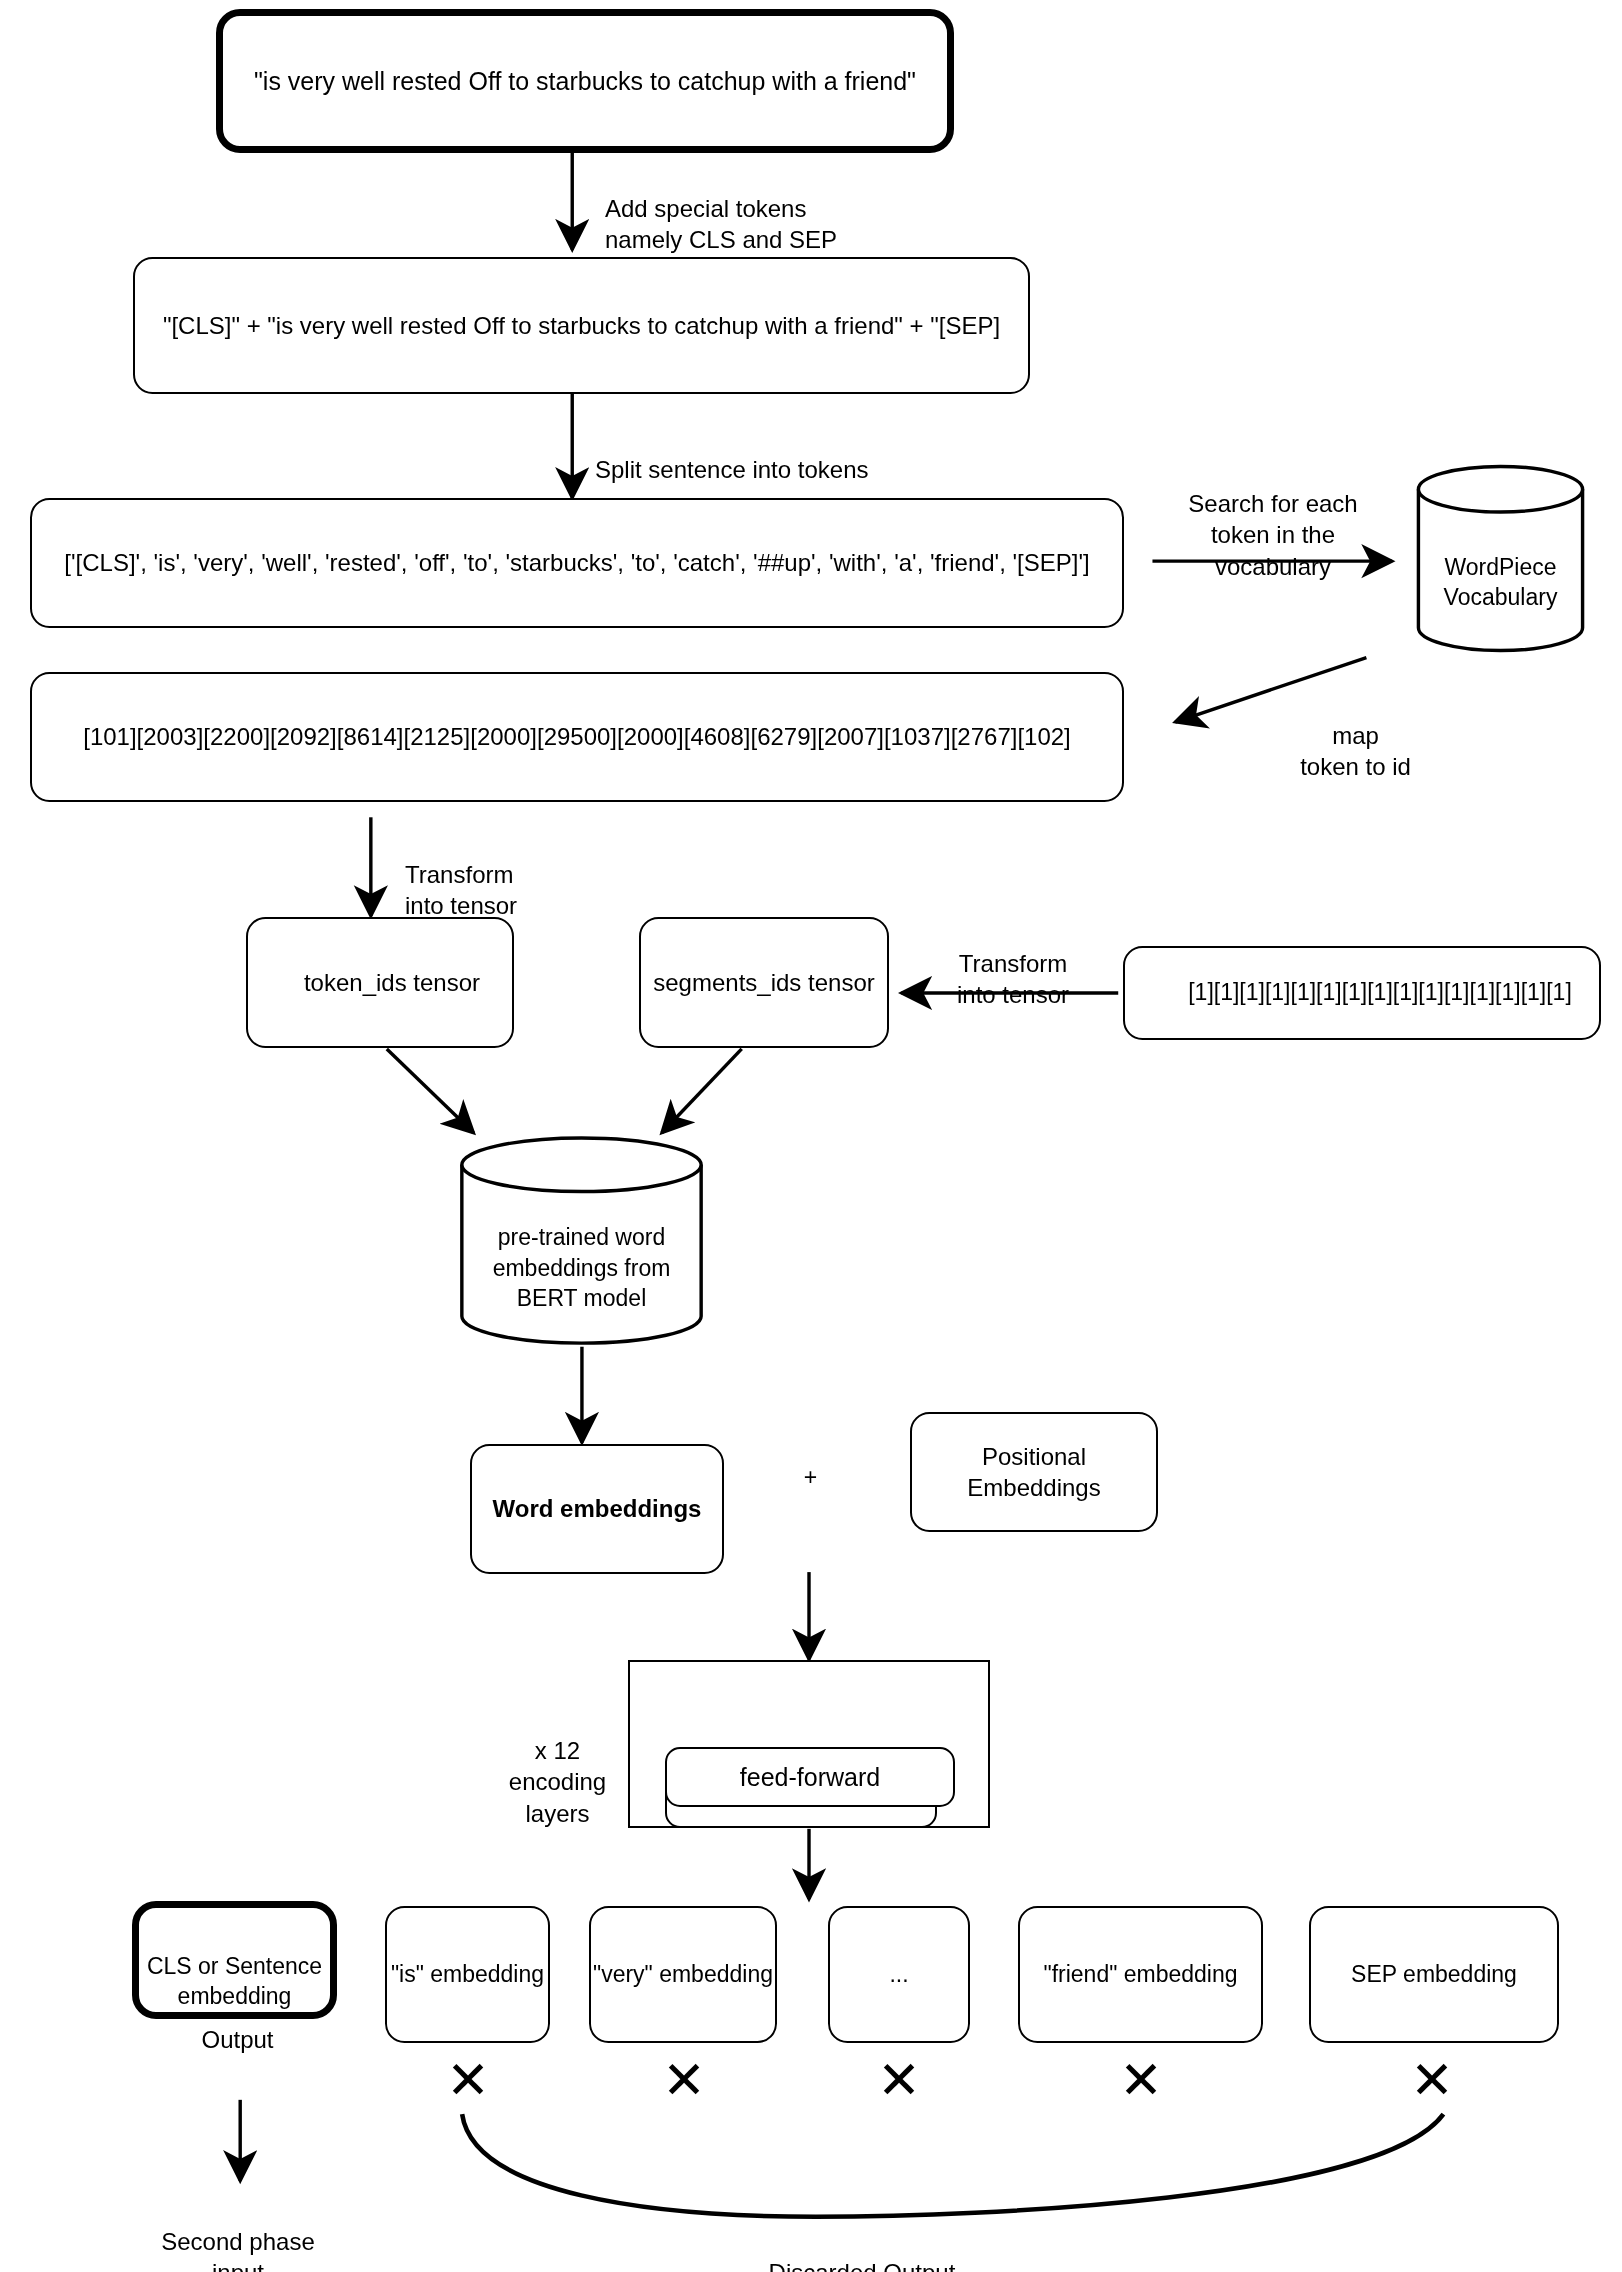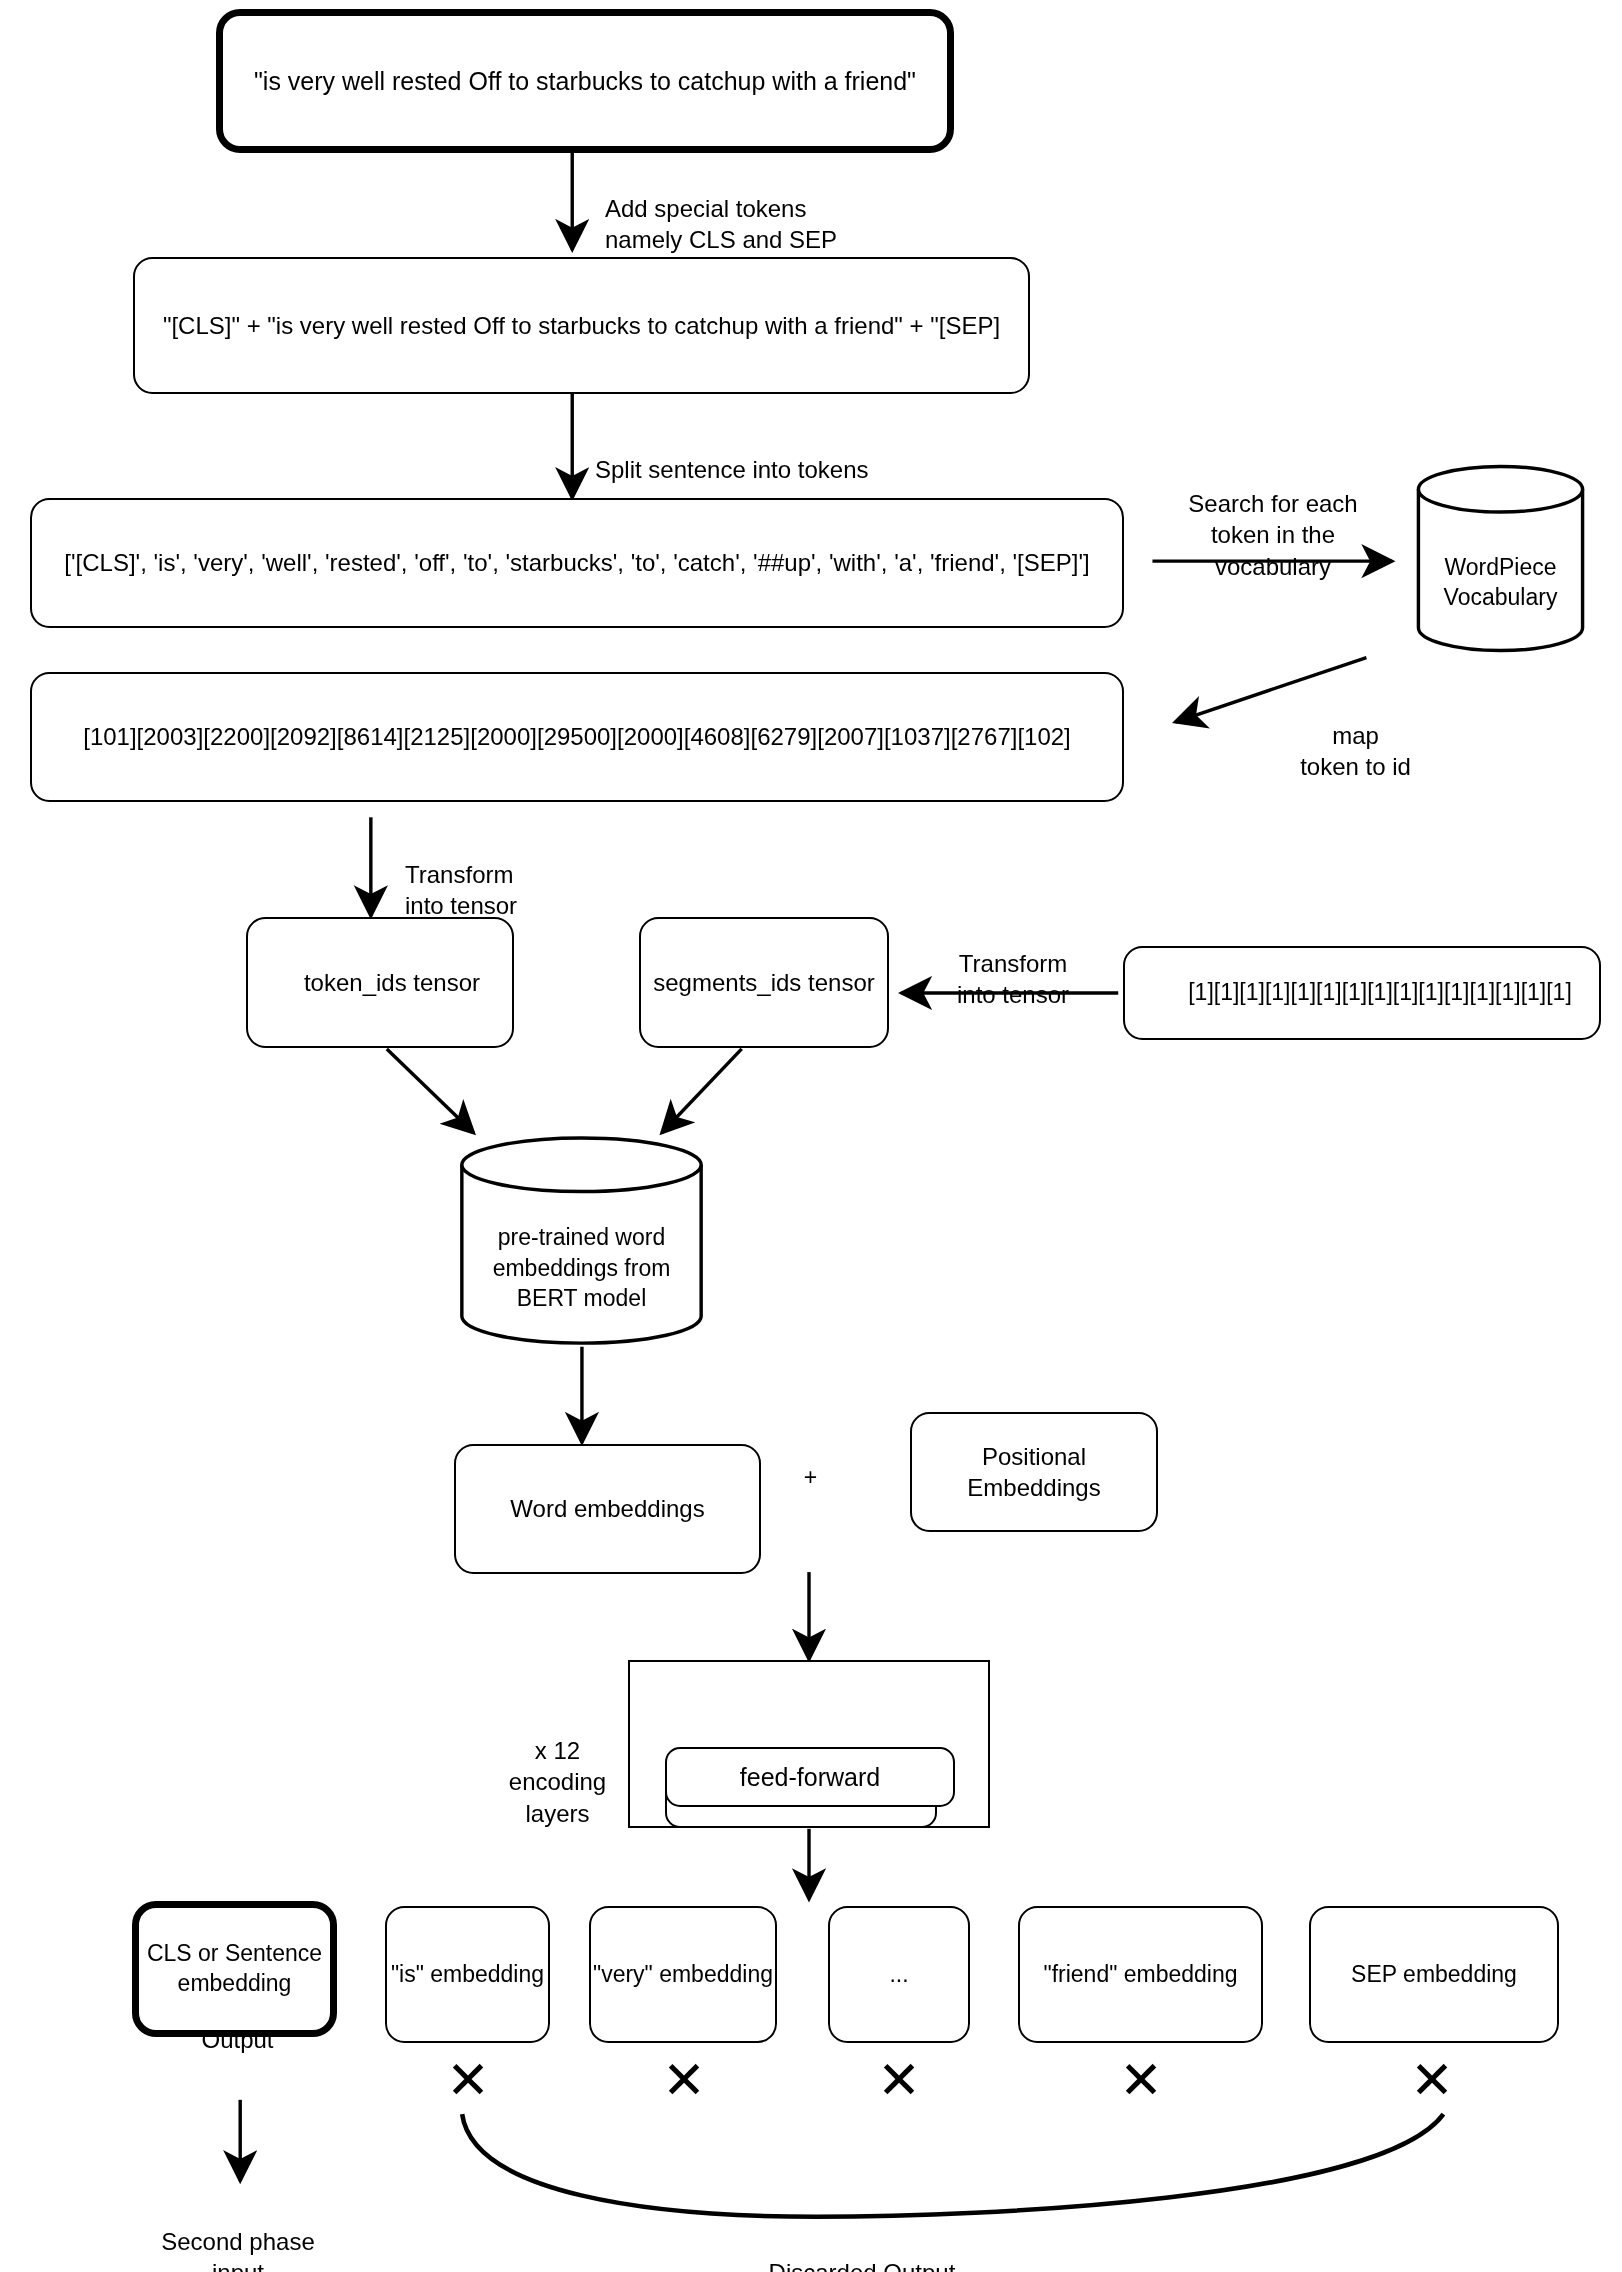--- a/index.html
+++ b/index.html
@@ -205,21 +205,21 @@
       <path d="M5,52 L5,318 A210,47 0 0 0 425,318 L425,52" fill="#fff" stroke="#000" stroke-width="6"></path>
       <ellipse cx="215" cy="52" rx="210" ry="47" fill="#fff" stroke="#000" stroke-width="6"></ellipse>
     </svg>
   </div>
   <div class="cyl-text f40" style="left:459px; top:1215px; width:245px; height:106px;">
     <span>pre-trained word
 embeddings from
 BERT model</span>
   </div>
 
-  <div class="node f42" style="left:454px; top:1444px; width:307px; height:130px;">
+  <div class="node f42" style="left:470px; top:1444px; width:254px; height:130px;font-weight:bold;">
     <span>Word embeddings</span>
   </div>
 
   <div class="plus f40" style="left:759px; top:1466px; width:103px;">
     <span>+</span>
   </div>
 
   <div class="node f42" style="left:910px; top:1412px; width:248px; height:120px;">
     <span>Positional
 Embeddings</span>
@@ -232,21 +232,21 @@
   </div>
   <div class="node inner f44" style="left:665px; top:1747px; width:290px; height:60px;">
     <span>feed-forward</span>
   </div>
   <div class="lbl f42" style="left:496px; top:1703px; width:123px;">
     <span>x 12
 encoding
 layers</span>
   </div>
 
-  <div class="node thick f40" style="left:132px; top:1901px; width:205px; height:136px;">
+  <div class="node thick f40" style="left:132px; top:1901px; width:205px; height:118px;align-items:flex-end;">
     <span>CLS or Sentence
 embedding</span>
   </div>
 
   <div class="node f40" style="left:385px; top:1906px; width:165px; height:137px;">
     <span>"is"
 embedding</span>
   </div>
 
   <div class="node f40" style="left:589px; top:1906px; width:188px; height:137px;">

